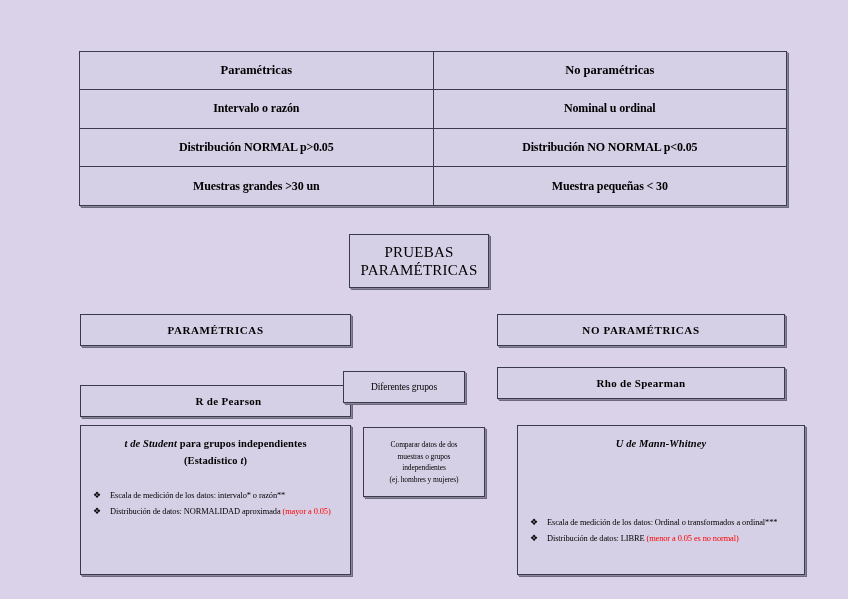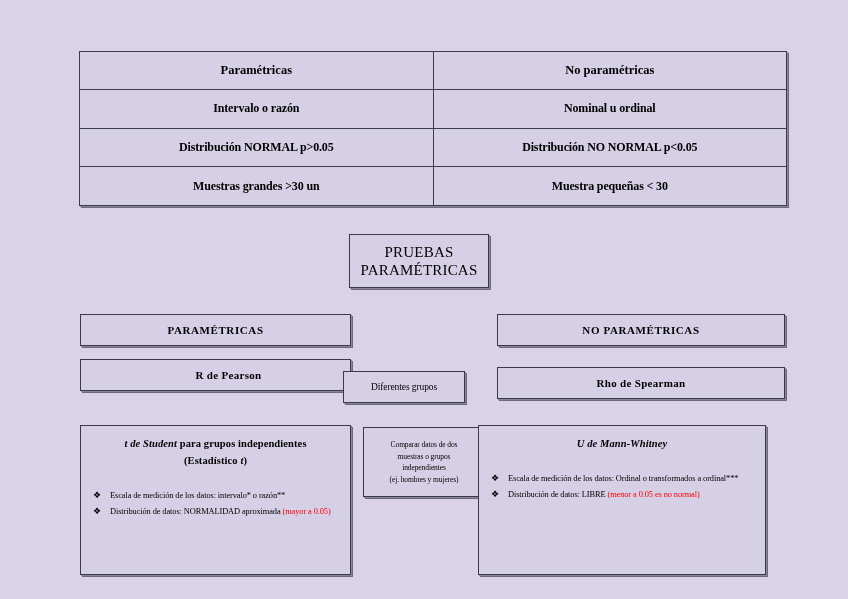--- a/index.html
+++ b/index.html
@@ -91,21 +91,21 @@
   #param-box   { left: 72px;  top: 314px; width: 271px; }
   #noparam-box { left: 489px; top: 314px; width: 288px; }
 
   
   .test-box {
     height: 32px;
     font-size: 11px;
     font-weight: bold;
     letter-spacing: 0.3px;
   }
-  #pearson-box  { left: 72px;  top: 359px; width: 271px; padding-left: 26px; }
+  #pearson-box  { left: 72px;  top: 385px; width: 271px; padding-left: 26px; }
   #spearman-box { left: 489px; top: 367px; width: 288px; font-family: Liberation Serif, serif; }
   #grupos-box {
     left: 335px;
     top: 371px;
     width: 122px;
     height: 32px;
     font-size: 9.5px;
     letter-spacing: -0.1px;
   }
 
@@ -125,21 +125,21 @@
 
   
   .detail-box {
     top: 425px;
     height: 150px;
     justify-content: flex-start;
     align-items: stretch;
     padding: 9px 10px 15px 10px;
   }
   #student-box { left: 72px;  width: 271px; }
-  #mann-box    { left: 470px; width: 288px; }
+  #mann-box    { left: 509px; width: 288px; gap: 44px; }
 
   .detail-title {
     text-align: center;
     font-size: 10.5px;
     font-weight: bold;
     line-height: 17px;
     letter-spacing: 0.1px;
   }
   .detail-title .ital { font-style: italic; }
 

